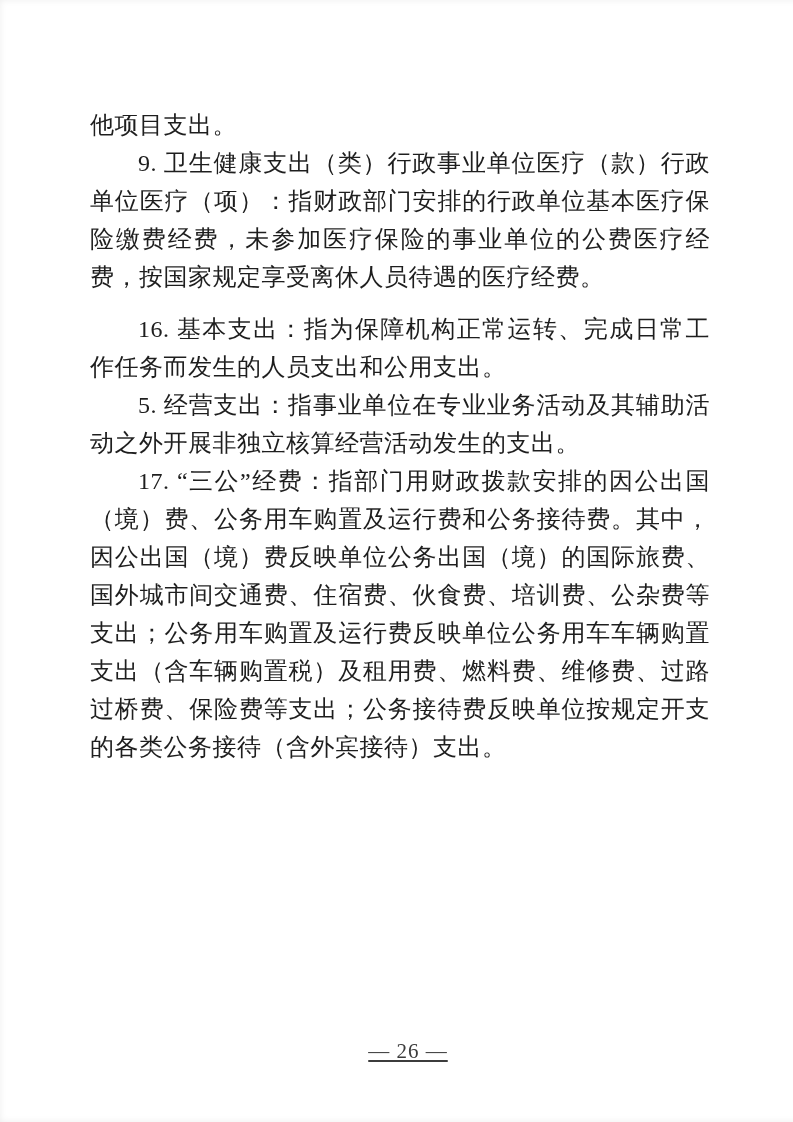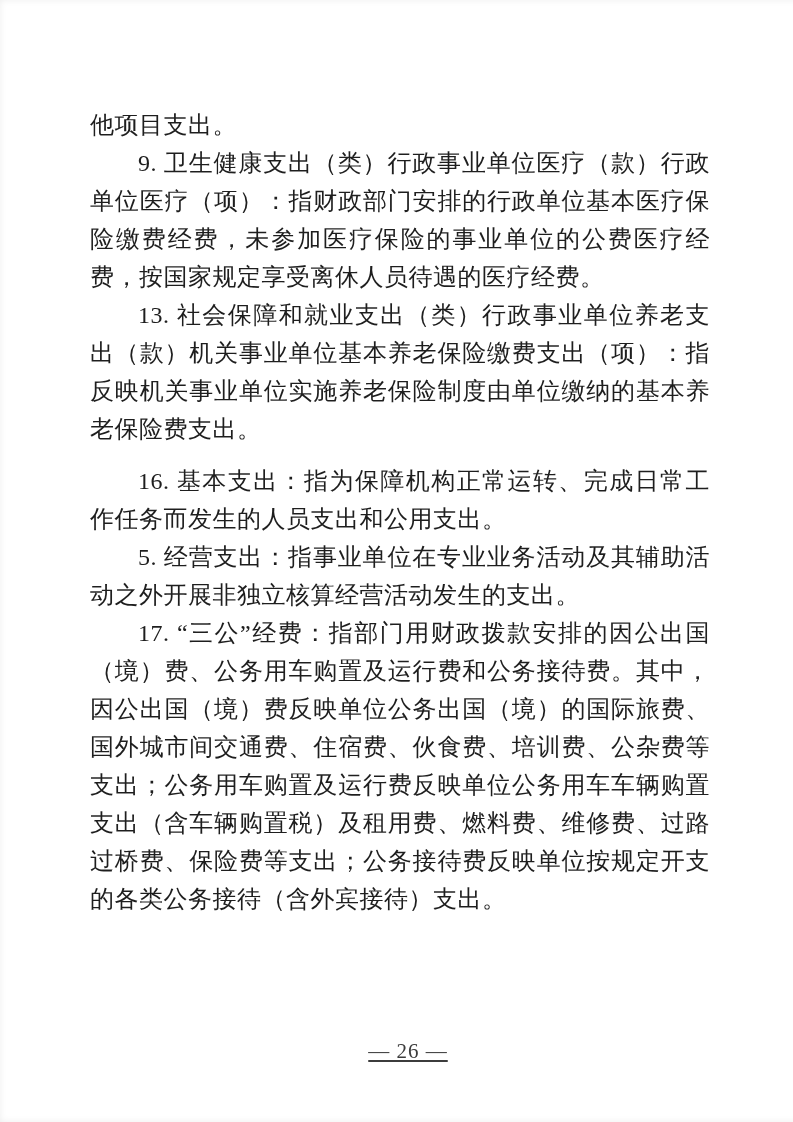--- a/index.html
+++ b/index.html
@@ -53,21 +53,20 @@
   }
 </style>
 </head>
 <body>
 
 <div class="page">
 
   <div class="text-block">
     <p class="no-indent">他项目支出。</p>
     <p>9. 卫生健康支出（类）行政事业单位医疗（款）行政单位医疗（项）：指财政部门安排的行政单位基本医疗保险缴费经费，未参加医疗保险的事业单位的公费医疗经费，按国家规定享受离休人员待遇的医疗经费。</p>
-    <p>13. 社会保障和就业支出（类）行政事业单位养老支出（款）机关事业单位基本养老保险缴费支出（项）：指反映机关事业单位实施养老保险制度由单位缴纳的基本养老保险费支出。</p>
     <p class="gap-above">16. 基本支出：指为保障机构正常运转、完成日常工作任务而发生的人员支出和公用支出。</p>
     <p>5. 经营支出：指事业单位在专业业务活动及其辅助活动之外开展非独立核算经营活动发生的支出。</p>
     <p>17. “三公”经费：指部门用财政拨款安排的因公出国（境）费、公务用车购置及运行费和公务接待费。其中，因公出国（境）费反映单位公务出国（境）的国际旅费、国外城市间交通费、住宿费、伙食费、培训费、公杂费等支出；公务用车购置及运行费反映单位公务用车车辆购置支出（含车辆购置税）及租用费、燃料费、维修费、过路过桥费、保险费等支出；公务接待费反映单位按规定开支的各类公务接待（含外宾接待）支出。</p>
   </div>
 
   <div class="page-footer">
     <span>— 26 —</span>
   </div>
 
 </div>

